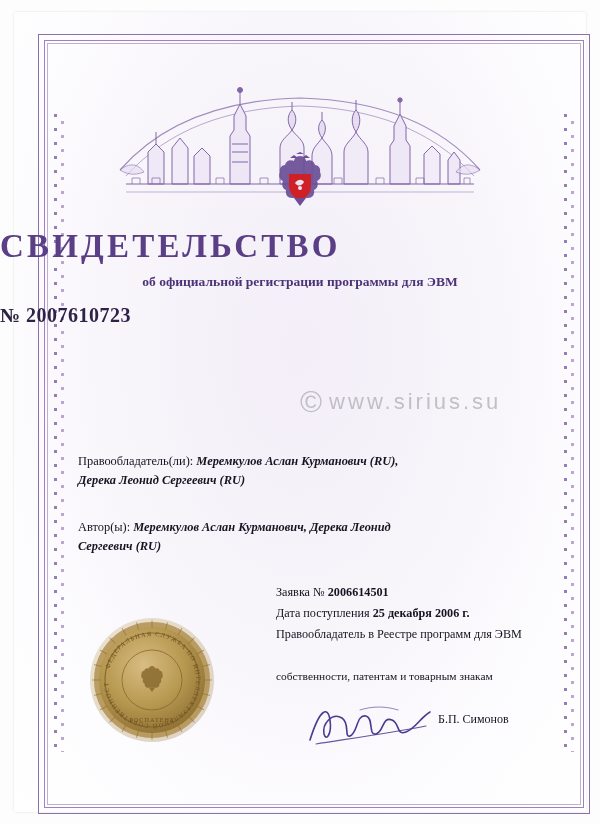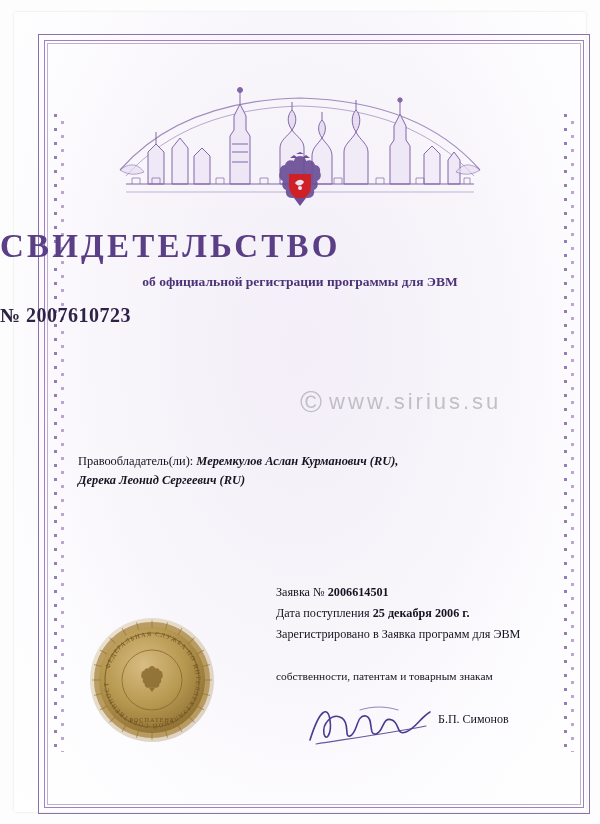--- a/index.html
+++ b/index.html
@@ -348,32 +348,37 @@
     <span class="c-mark">©</span>
     <span>www.sirius.su</span>
   </div>
 
   <div class="field-block" id="holders">
     <span class="lbl">Правообладатель(ли):</span>
     <span class="val nowrap">Меремкулов Аслан Курманович (RU),</span>
     <div class="val">Дерека Леонид Сергеевич (RU)</div>
   </div>
 
+  <div class="field-block" id="authors">
+    <span class="lbl">Автор(ы):</span>
+    <span class="val nowrap">Меремкулов Аслан Курманович, Дерека Леонид</span>
+    <div class="val">Сергеевич (RU)</div>
+  </div>
 
   <div class="details">
     <div class="row">
       <span class="lbl">Заявка №</span>
       <span class="val">2006614501</span>
     </div>
     <div class="row">
       <span class="lbl">Дата поступления</span>
       <span class="val">25 декабря 2006 г.</span>
     </div>
     <div class="row">
-      <span class="lbl">Зарегистрировано в Заявка программ для ЭВМ</span>
+      <span class="lbl">Правообладатель в Реестре программ для ЭВМ</span>
     </div>
   </div>
 
   <div class="authority">
     <div>собственности, патентам и товарным знакам</div>
   </div>
 
   <div class="signer">Б.П. Симонов</div>
 
   <svg class="seal" viewBox="0 0 132 132">

